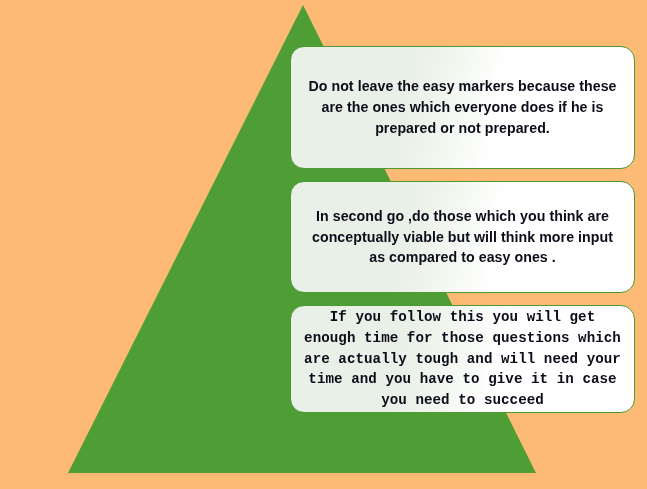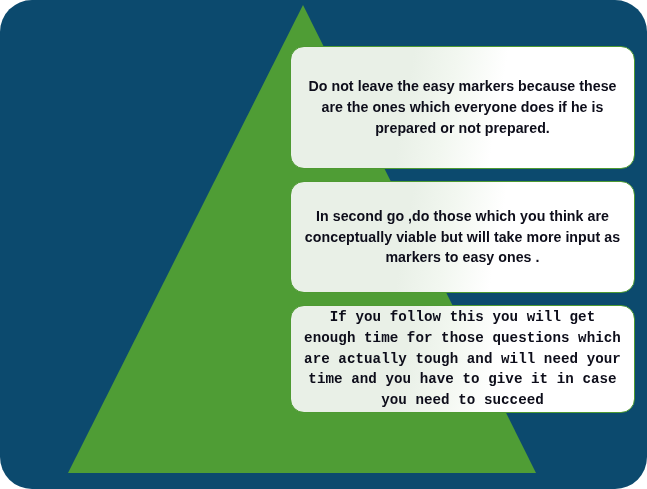--- a/index.html
+++ b/index.html
@@ -63,31 +63,31 @@
   #callout-3 {
     left: 290px;
     top: 305px;
     width: 345px;
     height: 108px;
   }
 </style>
 </head>
 <body>
 
-<div id="canvas" style="background: #0c4a6e; border-radius: 32px;">
+<div id="canvas" style="background: #fdba74;">
 
   <svg id="triangle-layer" viewBox="0 0 647 489" width="647" height="489" xmlns="http://www.w3.org/2000/svg">
     <polygon id="triangle-poly" points="303,5 536,473 68,473" fill="#4F9D35"></polygon>
   </svg>
 
   <div class="callout" id="callout-1" style="border-color: rgb(78, 154, 50); background: linear-gradient(100deg, rgb(233, 240, 231) 0%, rgb(233, 240, 231) 34%, rgb(242, 247, 240) 46%, rgb(255, 255, 255) 60%, rgb(255, 255, 255) 100%);">
     <span class="callout-text" style="color: rgb(13, 13, 26);">Do not leave the easy markers because these are the ones which everyone does if he is prepared or not prepared.</span>
   </div>
 
   <div class="callout" id="callout-2" style="border-color: rgb(78, 154, 50); background: linear-gradient(100deg, rgb(233, 240, 231) 0%, rgb(233, 240, 231) 34%, rgb(242, 247, 240) 46%, rgb(255, 255, 255) 60%, rgb(255, 255, 255) 100%);">
-    <span class="callout-text" style="color: rgb(13, 13, 26);">In second go ,do those which you think are conceptually viable but will take more input as markers to easy ones .</span>
+    <span class="callout-text" style="color: rgb(13, 13, 26);">In second go ,do those which you think are conceptually viable but will think more input as compared to easy ones .</span>
   </div>
 
   <div class="callout" id="callout-3" style="border-color: rgb(78, 154, 50); background: linear-gradient(100deg, rgb(233, 240, 231) 0%, rgb(233, 240, 231) 34%, rgb(242, 247, 240) 46%, rgb(255, 255, 255) 60%, rgb(255, 255, 255) 100%);">
     <span class="callout-text" style="color: rgb(13, 13, 26); font-family: Liberation Mono, monospace;">If you follow this you will get enough time for those questions which are actually tough and will need your time and you have to give it in case you need to succeed</span>
   </div>
 
 </div>
 
 </body></html>

